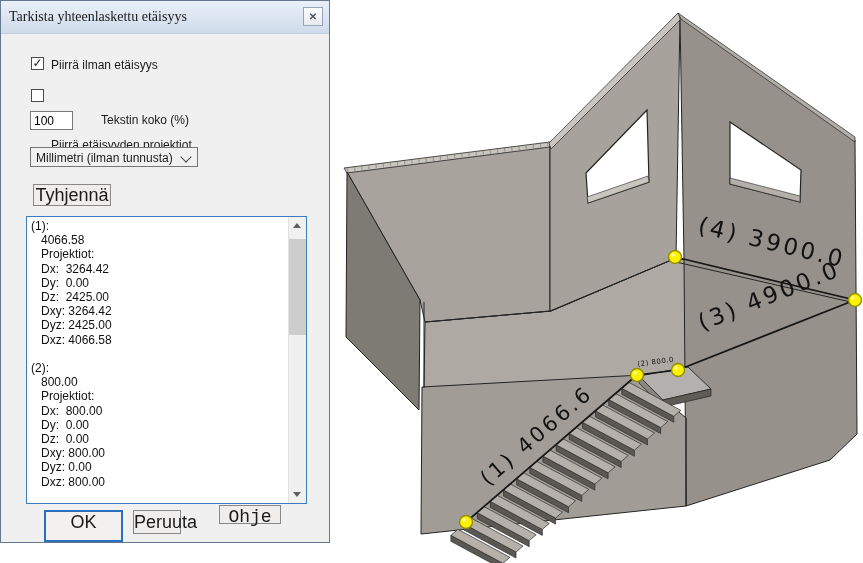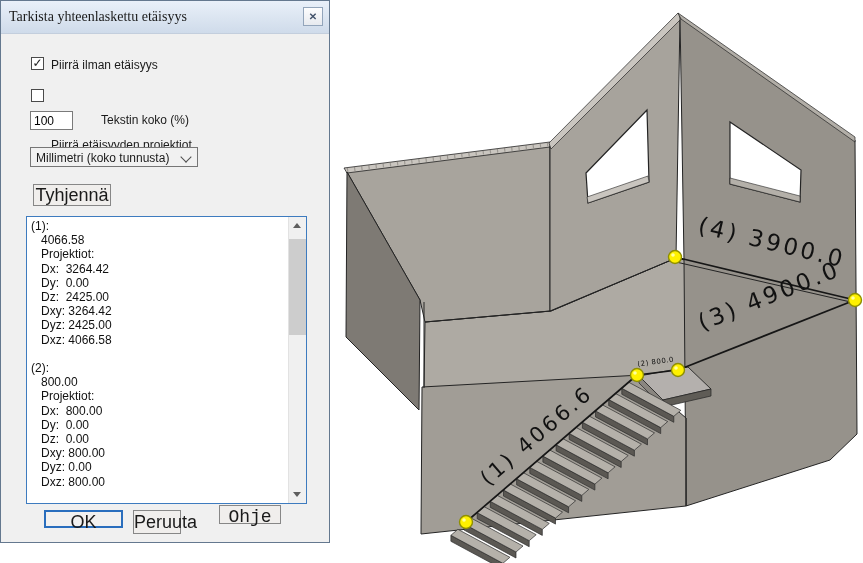--- a/index.html
+++ b/index.html
@@ -67,21 +67,21 @@
   }
   .vs-btn{position:absolute;left:0;width:17px;height:17px;background:#f0f0f0;}
   .vs-up{top:0;} .vs-down{bottom:0;}
   .tri-up{position:absolute;left:4px;top:6px;width:0;height:0;
     border-left:4.5px solid transparent;border-right:4.5px solid transparent;
     border-bottom:5px solid #5e5e5e;}
   .tri-down{position:absolute;left:4px;top:6px;width:0;height:0;
     border-left:4.5px solid transparent;border-right:4.5px solid transparent;
     border-top:5px solid #5e5e5e;}
   .vs-thumb{position:absolute;left:0;top:22px;width:17px;height:96px;background:#cdcdcd;}
-  .btn-ok{left:43px;top:509px;width:79px;height:18px;line-height:20px;border:2px solid #2a6ebd;background:#f2f1f0;}
+  .btn-ok{left:43px;top:509px;width:79px;height:32px;line-height:20px;border:2px solid #2a6ebd;background:#f2f1f0;}
   .btn-cancel{left:132px;top:509px;width:48px;height:24px;line-height:22px;}
   .btn-help{left:218px;top:504px;width:62px;height:19px;line-height:22px;font-family:Liberation Mono, monospace;}
   
   .viewport{position:absolute;left:330px;top:0;width:533px;height:563px;background:#fff;}
   svg text{font-family:"DejaVu Sans",sans-serif;fill:#111;}
   .ann{letter-spacing:3px;}
 </style>
 </head>
 <body>
 
@@ -98,21 +98,21 @@
   </div>
   <div class="row-label" style="left:50px;top:57px;">Piirrä ilman etäisyys</div>
 
   <div class="checkbox" style="left:30px;top:88px;"></div>
   <div class="row-label" style="left:50px;top:89px;margin-top:48px;">Piirrä etäisyyden projektiot</div>
 
   <input class="textfield" value="100" style="">
   <div class="row-label" style="left:100px;top:112px;">Tekstin koko (%)</div>
 
   <div class="combobox">
-    <span class="val">Millimetri (koko tunnusta)</span>
+    <span class="val">Millimetri (ilman tunnusta)</span>
     <span class="chev"></span>
   </div>
 
   <div class="btn btn-clear">
     <span>Tyhjennä</span>
   </div>
 
   <div class="listbox">
     <div class="content">(1):
    4066.58

